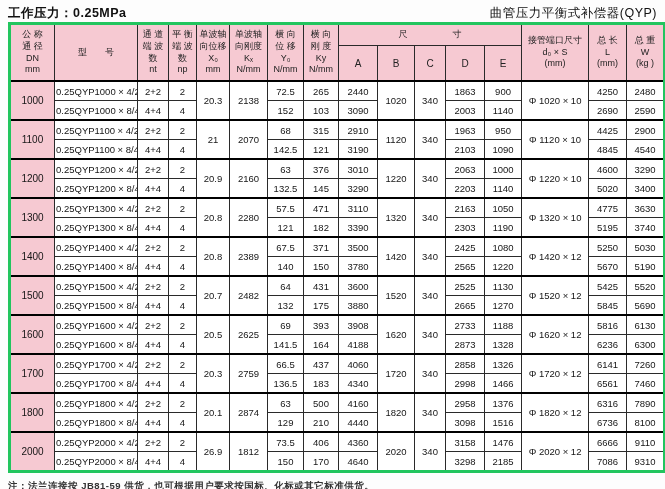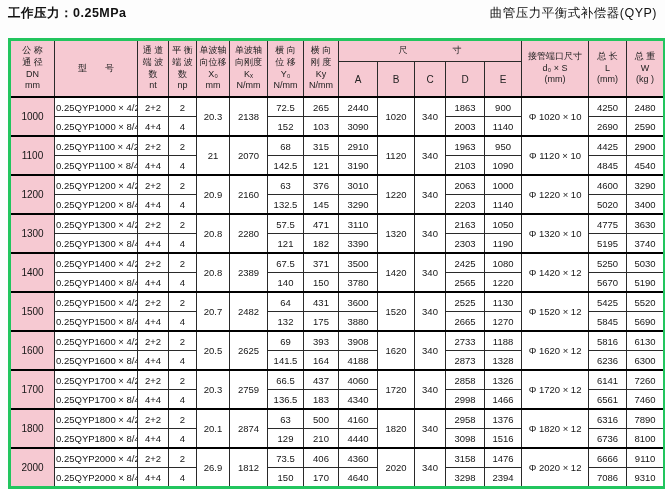--- a/index.html
+++ b/index.html
@@ -6,21 +6,21 @@
   body {
     width: 665px; height: 489px;
     background: #fdfdfd;
     font-family: "Liberation Sans", "DejaVu Sans", sans-serif;
     color: #111;
     overflow: hidden;
   }
   .page { padding: 5px 8px 0 8px; }
   .titlebar {
     display: flex; justify-content: space-between; align-items: center;
-    margin-bottom: 16px;
+    margin-bottom: 0;
   }
   .title-left { font-size: 12.5px; font-weight: bold; letter-spacing: 0.5px; }
   .title-right { font-size: 12.5px; font-weight: normal; letter-spacing: 0.5px; }
 
   table.spec {
     border-collapse: collapse;
     table-layout: fixed;
     width: 649px;
     border: 3px solid #22c55e;
   }
@@ -456,21 +456,21 @@
           <td>9110</td>
         </tr>
         <tr>
           <td class="model-cell">0.25QYP2000 × 8/4</td>
           <td>4+4</td>
           <td>4</td>
           <td>150</td>
           <td>170</td>
           <td>4640</td>
           <td>3298</td>
-          <td>2394</td>
+          <td>2185</td>
           <td>7086</td>
           <td>9310</td>
         </tr>
       </tbody>
   </table>
 
   <div class="footnote">注：法兰连接按 JB81-59 供货，也可根据用户要求按国标、化标或其它标准供货。</div>
 </div>
 
 </body></html>

